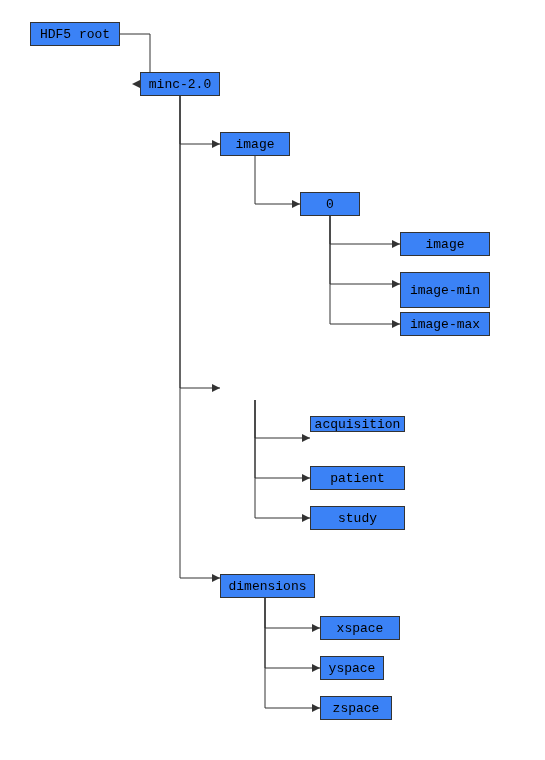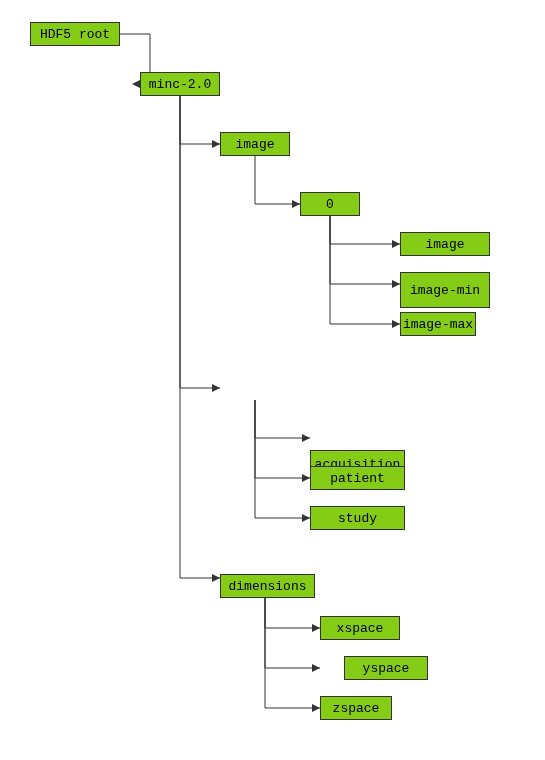--- a/index.html
+++ b/index.html
@@ -13,21 +13,21 @@
       position: relative;
     }
     .tree-container {
       position: relative;
       width: 545px;
       height: 760px;
     }
     .node {
       position: absolute;
       border: 1px solid #333;
-      background: #84cc16;
+      background: #3b82f6;
       padding: 2px 8px;
       white-space: nowrap;
       display: flex;
       align-items: center;
       justify-content: center;
     }
     svg.tree-lines {
       position: absolute;
       top: 0;
       left: 0;
@@ -106,21 +106,21 @@
     <line x1="265" y1="708" x2="320" y2="708"></line>
     <polygon points="312,704 312,712 320,708"></polygon>
   </svg>
 
   <div class="node" style="left:30px;top:22px;width:90px;height:24px;">HDF5 root</div>
   <div class="node" style="left:140px;top:72px;width:80px;height:24px;">minc-2.0</div>
   <div class="node" style="left:220px;top:132px;width:70px;height:24px;">image</div>
   <div class="node" style="left:300px;top:192px;width:60px;height:24px;">0</div>
   <div class="node" style="left:400px;top:232px;width:90px;height:24px;">image</div>
   <div class="node" style="left:400px;top:272px;width:90px;height:36px;">image-min</div>
-  <div class="node" style="left:400px;top:312px;width:76px;height:24px;">image-max</div>
-  <div class="node" style="left:310px;top:450px;width:95px;height:28px;text-align:center;">acquisition</div>
+  <div class="node" style="left:400px;top:312px;width:90px;height:24px;">image-max</div>
+  <div class="node" style="left:310px;top:416px;width:95px;height:16px;text-align:center;">acquisition</div>
   <div class="node" style="left:310px;top:466px;width:95px;height:24px;padding-left:8px;">patient</div>
   <div class="node" style="left:310px;top:506px;width:95px;height:24px;">study</div>
   <div class="node" style="left:220px;top:574px;width:95px;height:24px;">dimensions</div>
   <div class="node" style="left:320px;top:616px;width:80px;height:24px;">xspace</div>
-  <div class="node" style="left:320px;top:656px;width:84px;height:24px;margin-left:24px;">yspace</div>
+  <div class="node" style="left:320px;top:656px;width:64px;height:24px;">yspace</div>
   <div class="node" style="left:320px;top:696px;width:72px;height:24px;">zspace</div>
 </div>
 
 </body></html>

